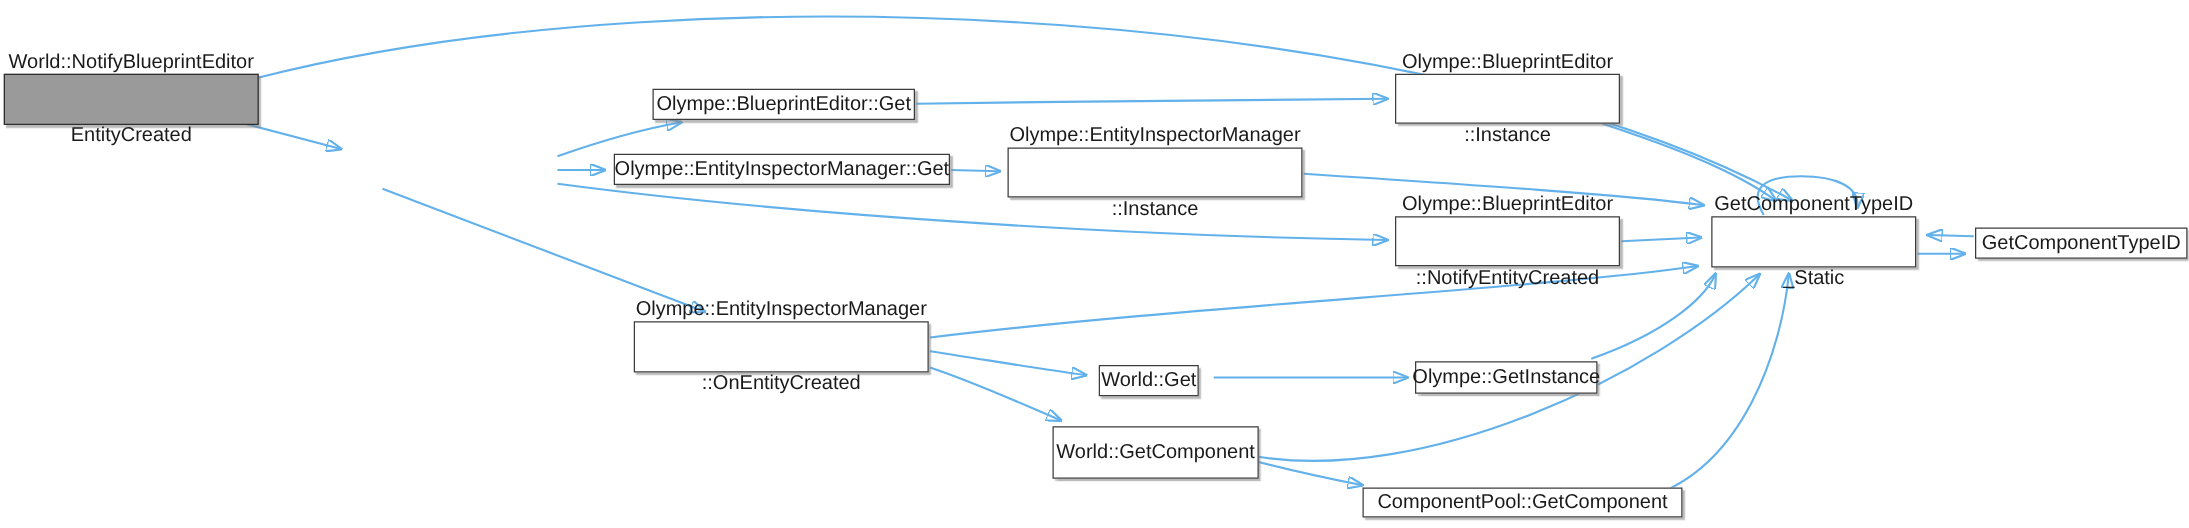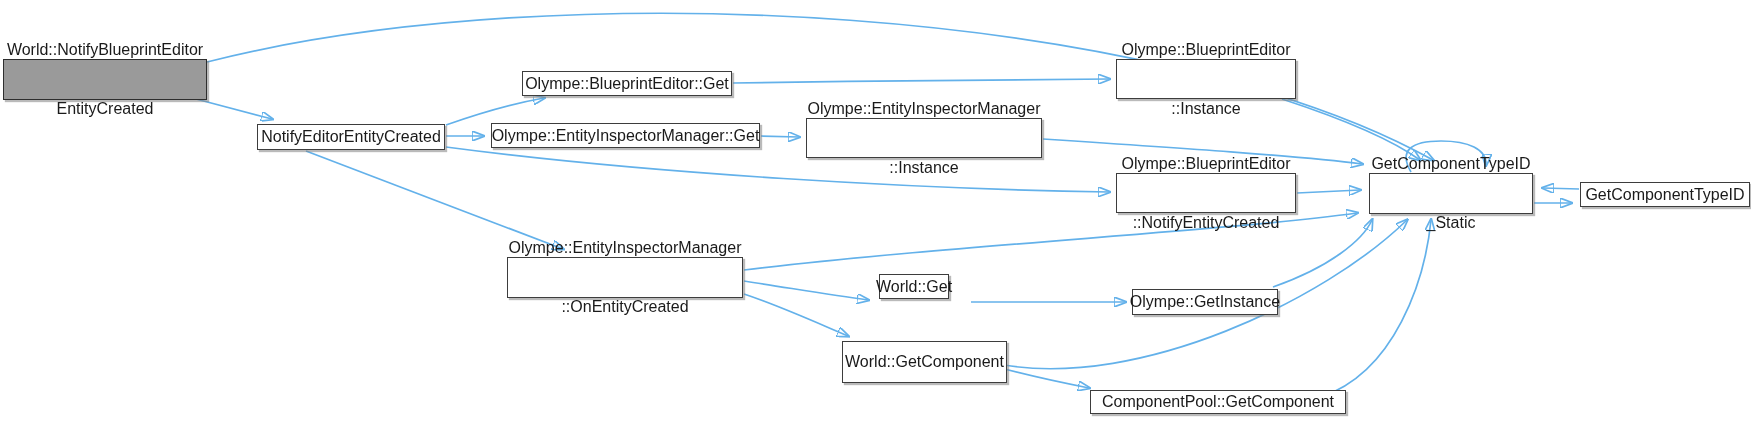--- a/index.html
+++ b/index.html
@@ -68,23 +68,20 @@
     <path d="M 1534,203 L 1571,203" marker-end="url(#arrow)"></path>
     <path d="M 1579,189 L 1543,188" marker-end="url(#arrow)"></path>
     <path d="M 1411,172 C 1398,150 1412,141 1441,141 C 1468,141 1487,149 1486,165" marker-end="url(#arrow)"></path>
   </svg>
 
   <div class="node hl" style="left:3px;top:59px;width:204px;height:41px">
     <span>World::NotifyBlueprintEditor</span>
     <span>EntityCreated</span>
   </div>
 
-  <div class="node" style="left:257px;top:124px;width:188px;height:26px">
-    <span>NotifyEditorEntityCreated</span>
-  </div>
 
   <div class="node" style="left:491px;top:123px;width:269px;height:25px">
     <span>Olympe::EntityInspectorManager::Get</span>
   </div>
 
   <div class="node" style="left:522px;top:71px;width:210px;height:25px">
     <span>Olympe::BlueprintEditor::Get</span>
   </div>
 
   <div class="node" style="left:806px;top:118px;width:236px;height:40px">
@@ -100,21 +97,21 @@
   <div class="node" style="left:1116px;top:173px;width:180px;height:40px">
     <span>Olympe::BlueprintEditor</span>
     <span>::NotifyEntityCreated</span>
   </div>
 
   <div class="node" style="left:507px;top:257px;width:236px;height:41px">
     <span>Olympe::EntityInspectorManager</span>
     <span>::OnEntityCreated</span>
   </div>
 
-  <div class="node" style="left:879px;top:274px;width:70px;height:25px">
+  <div class="node" style="left:879px;top:292px;width:80px;height:25px">
     <span>World::Get</span>
   </div>
 
   <div class="node" style="left:1132px;top:289px;width:146px;height:26px">
     <span>Olympe::GetInstance</span>
   </div>
 
   <div class="node" style="left:842px;top:341px;width:165px;height:42px">
     <span>World::GetComponent</span>
   </div>

